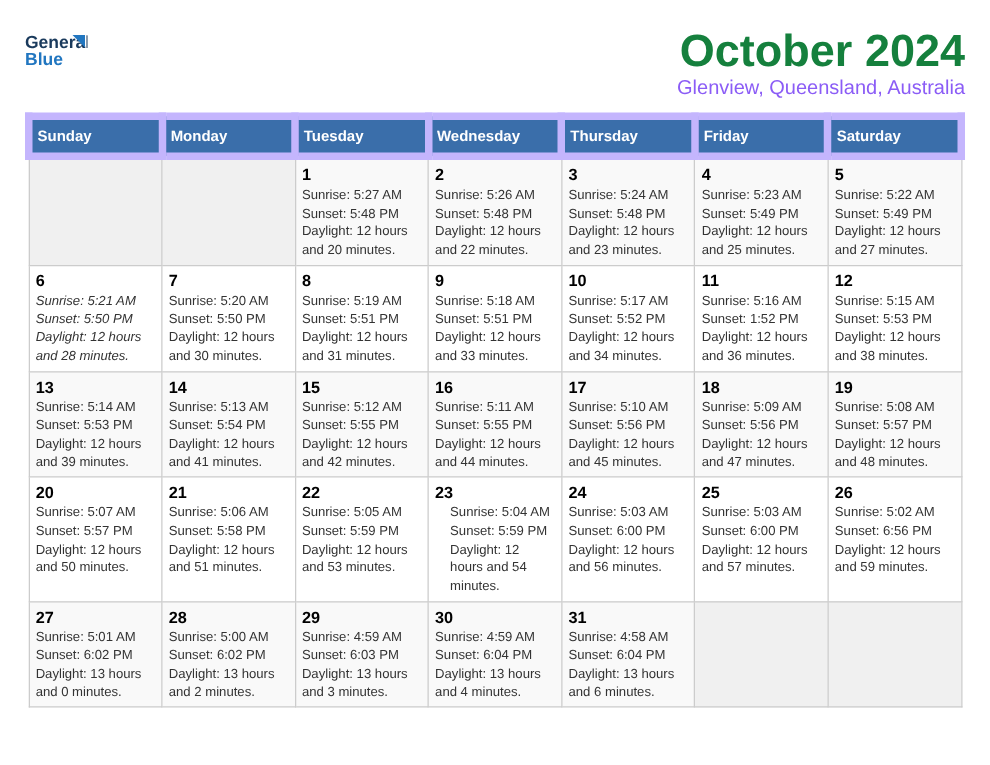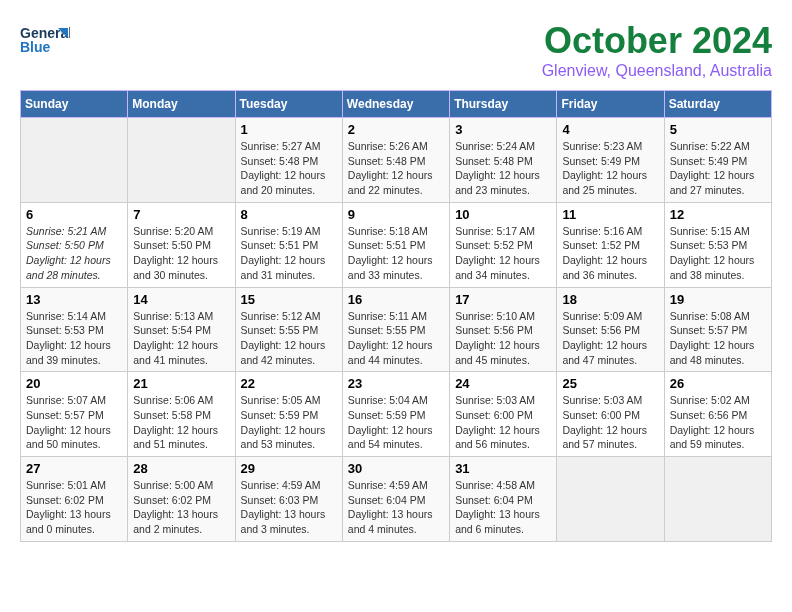--- a/index.html
+++ b/index.html
@@ -45,21 +45,21 @@
       width: 100%;
       border-collapse: collapse;
       font-size: 11px;
     }
     thead tr th {
       background: #3a6eaa;
       color: #fff;
       padding: 6px 4px;
       text-align: left;
       font-size: 12px;
-      border: 1px solid #c4b5fd;
+      border: 6px solid #c4b5fd;
     }
     tbody tr td {
       border: 1px solid #ccc;
       padding: 4px 5px;
       vertical-align: top;
       width: 107px;
       min-height: 80px;
       background: #fff;
     }
     tbody tr:nth-child(odd) td {
@@ -248,21 +248,21 @@
 Daylight: 12 hours and 51 minutes.</div>
         </td>
         <td>
           <span class="day-num">22</span>
           <div class="day-info" style="white-space: pre-line;">Sunrise: 5:05 AM
 Sunset: 5:59 PM
 Daylight: 12 hours and 53 minutes.</div>
         </td>
         <td>
           <span class="day-num">23</span>
-          <div class="day-info" style="white-space: pre-line;">Sunrise: 5:04 AM
+          <div class="day-info" style="white-space: pre-line; margin-left: 12px;">Sunrise: 5:04 AM
 Sunset: 5:59 PM
 Daylight: 12 hours and 54 minutes.</div>
         </td>
         <td>
           <span class="day-num">24</span>
           <div class="day-info" style="white-space: pre-line;">Sunrise: 5:03 AM
 Sunset: 6:00 PM
 Daylight: 12 hours and 56 minutes.</div>
         </td>
         <td>

